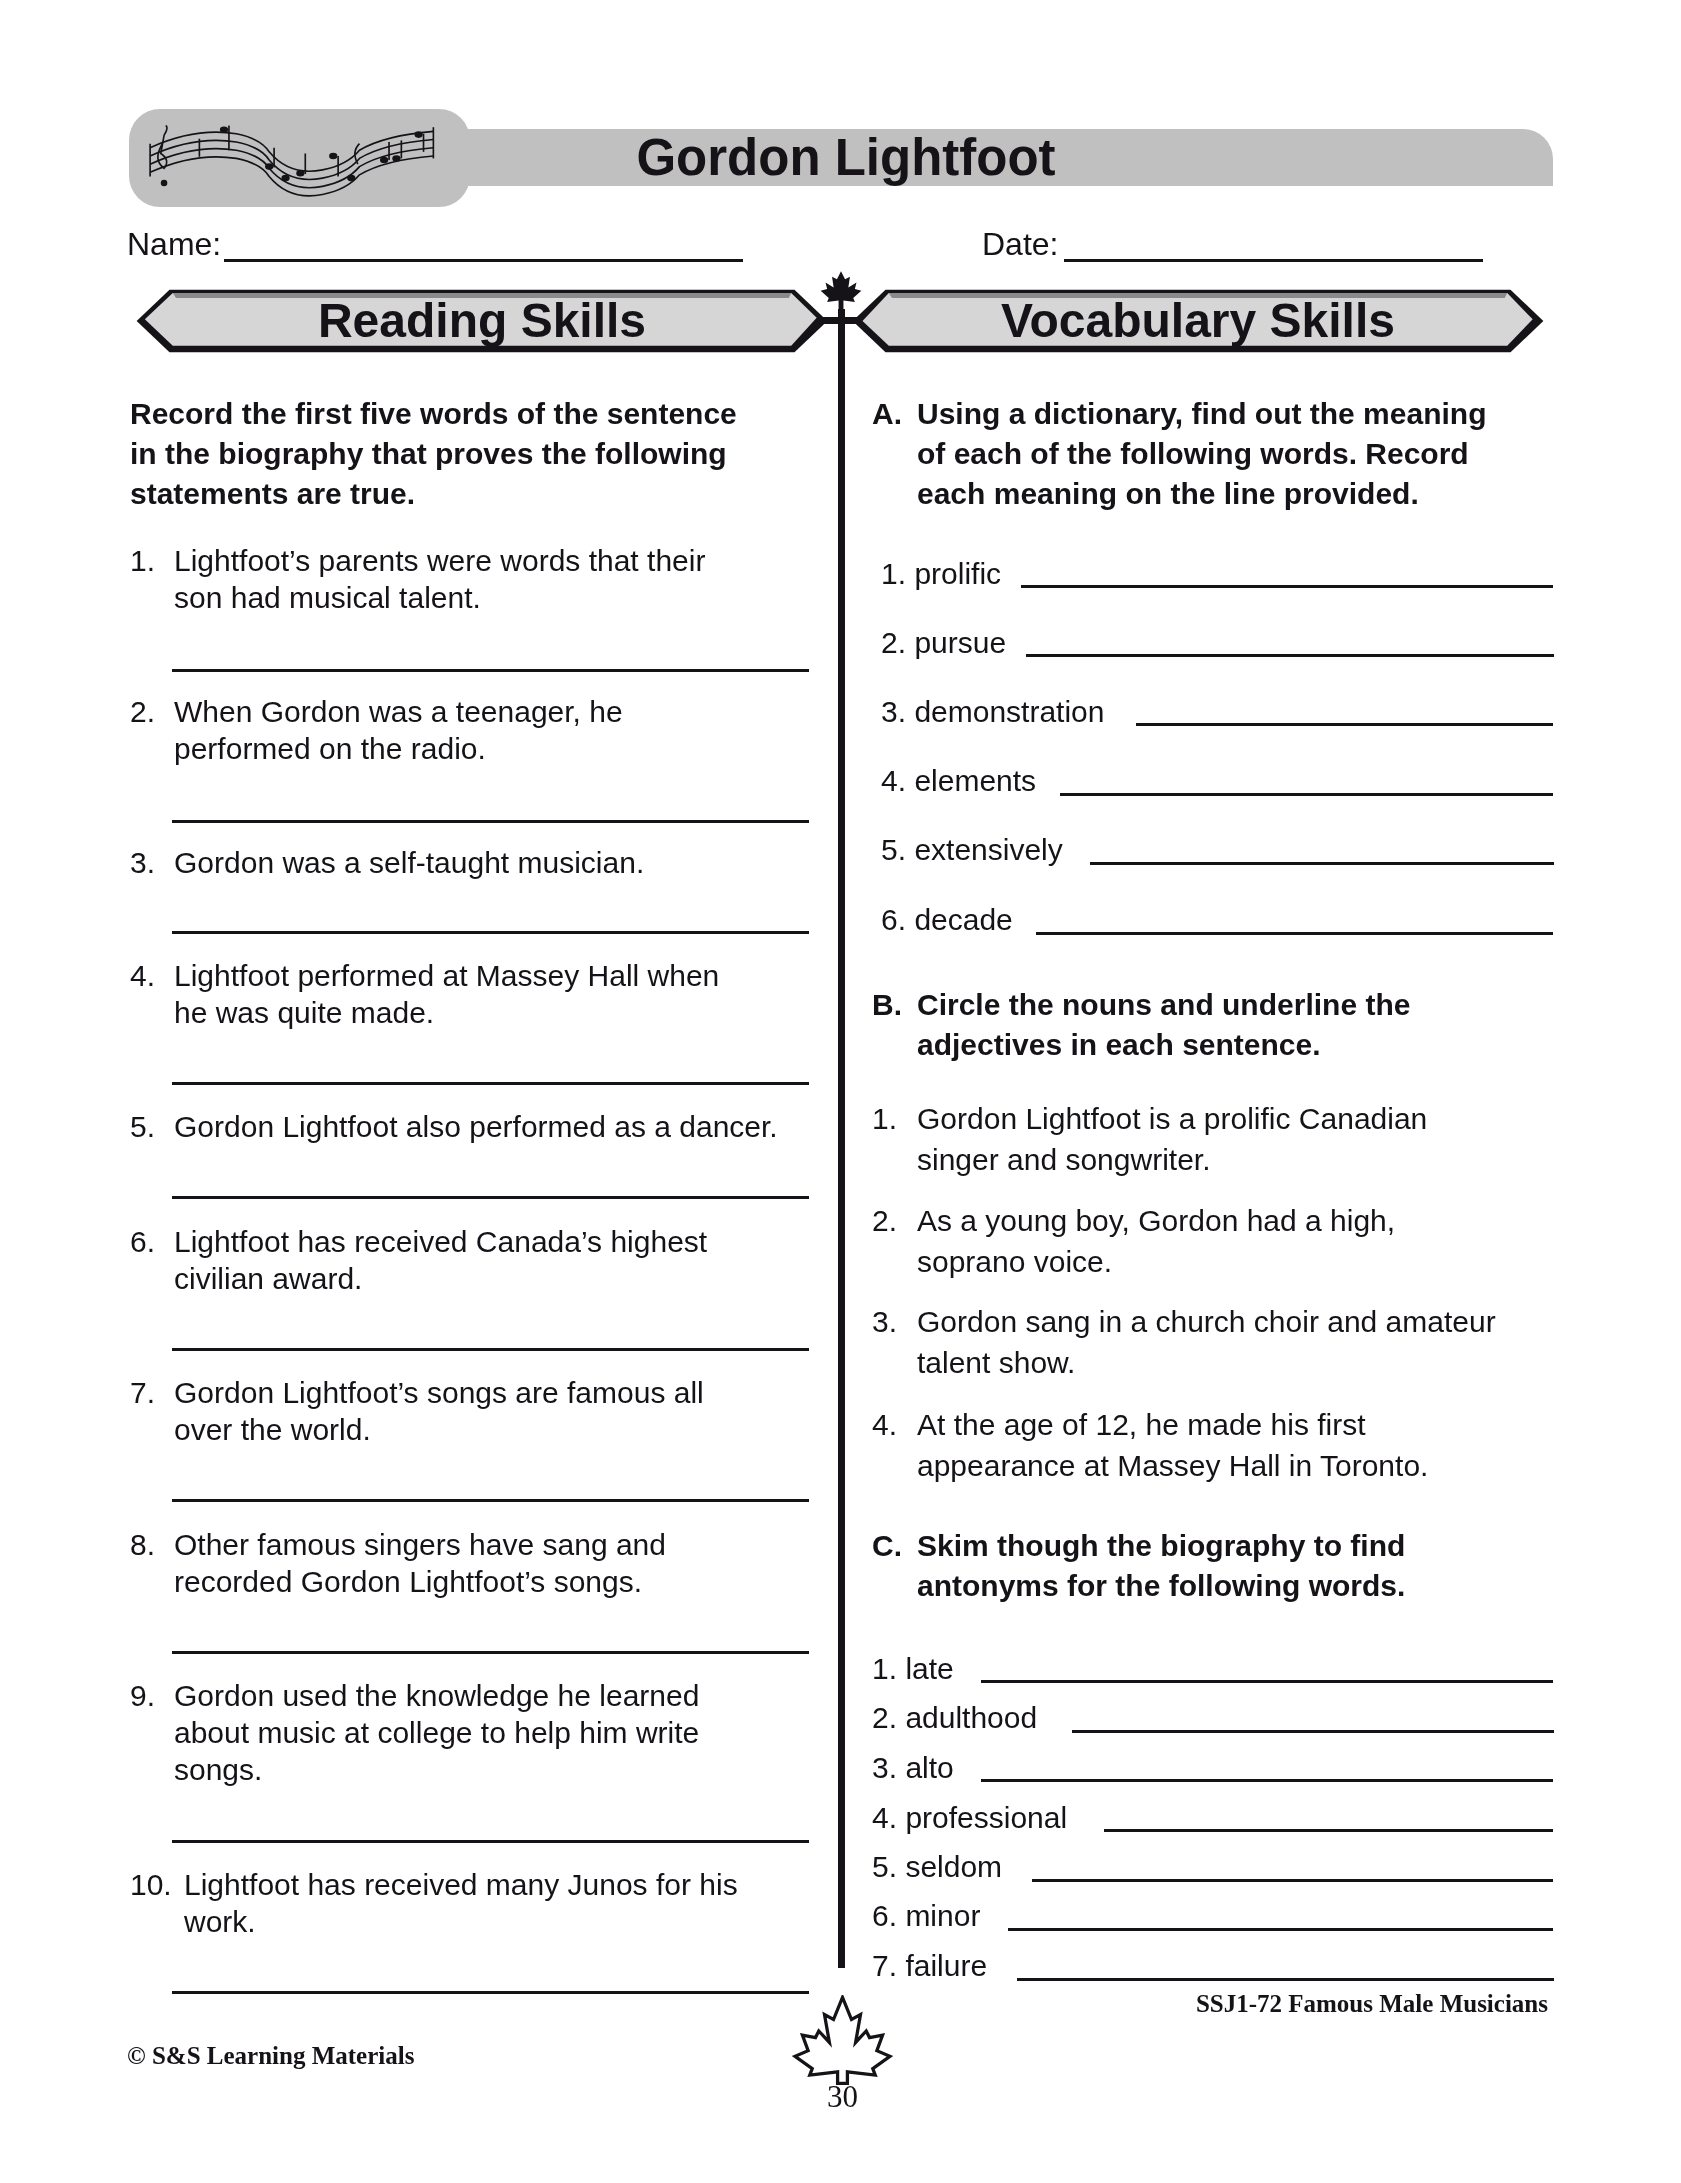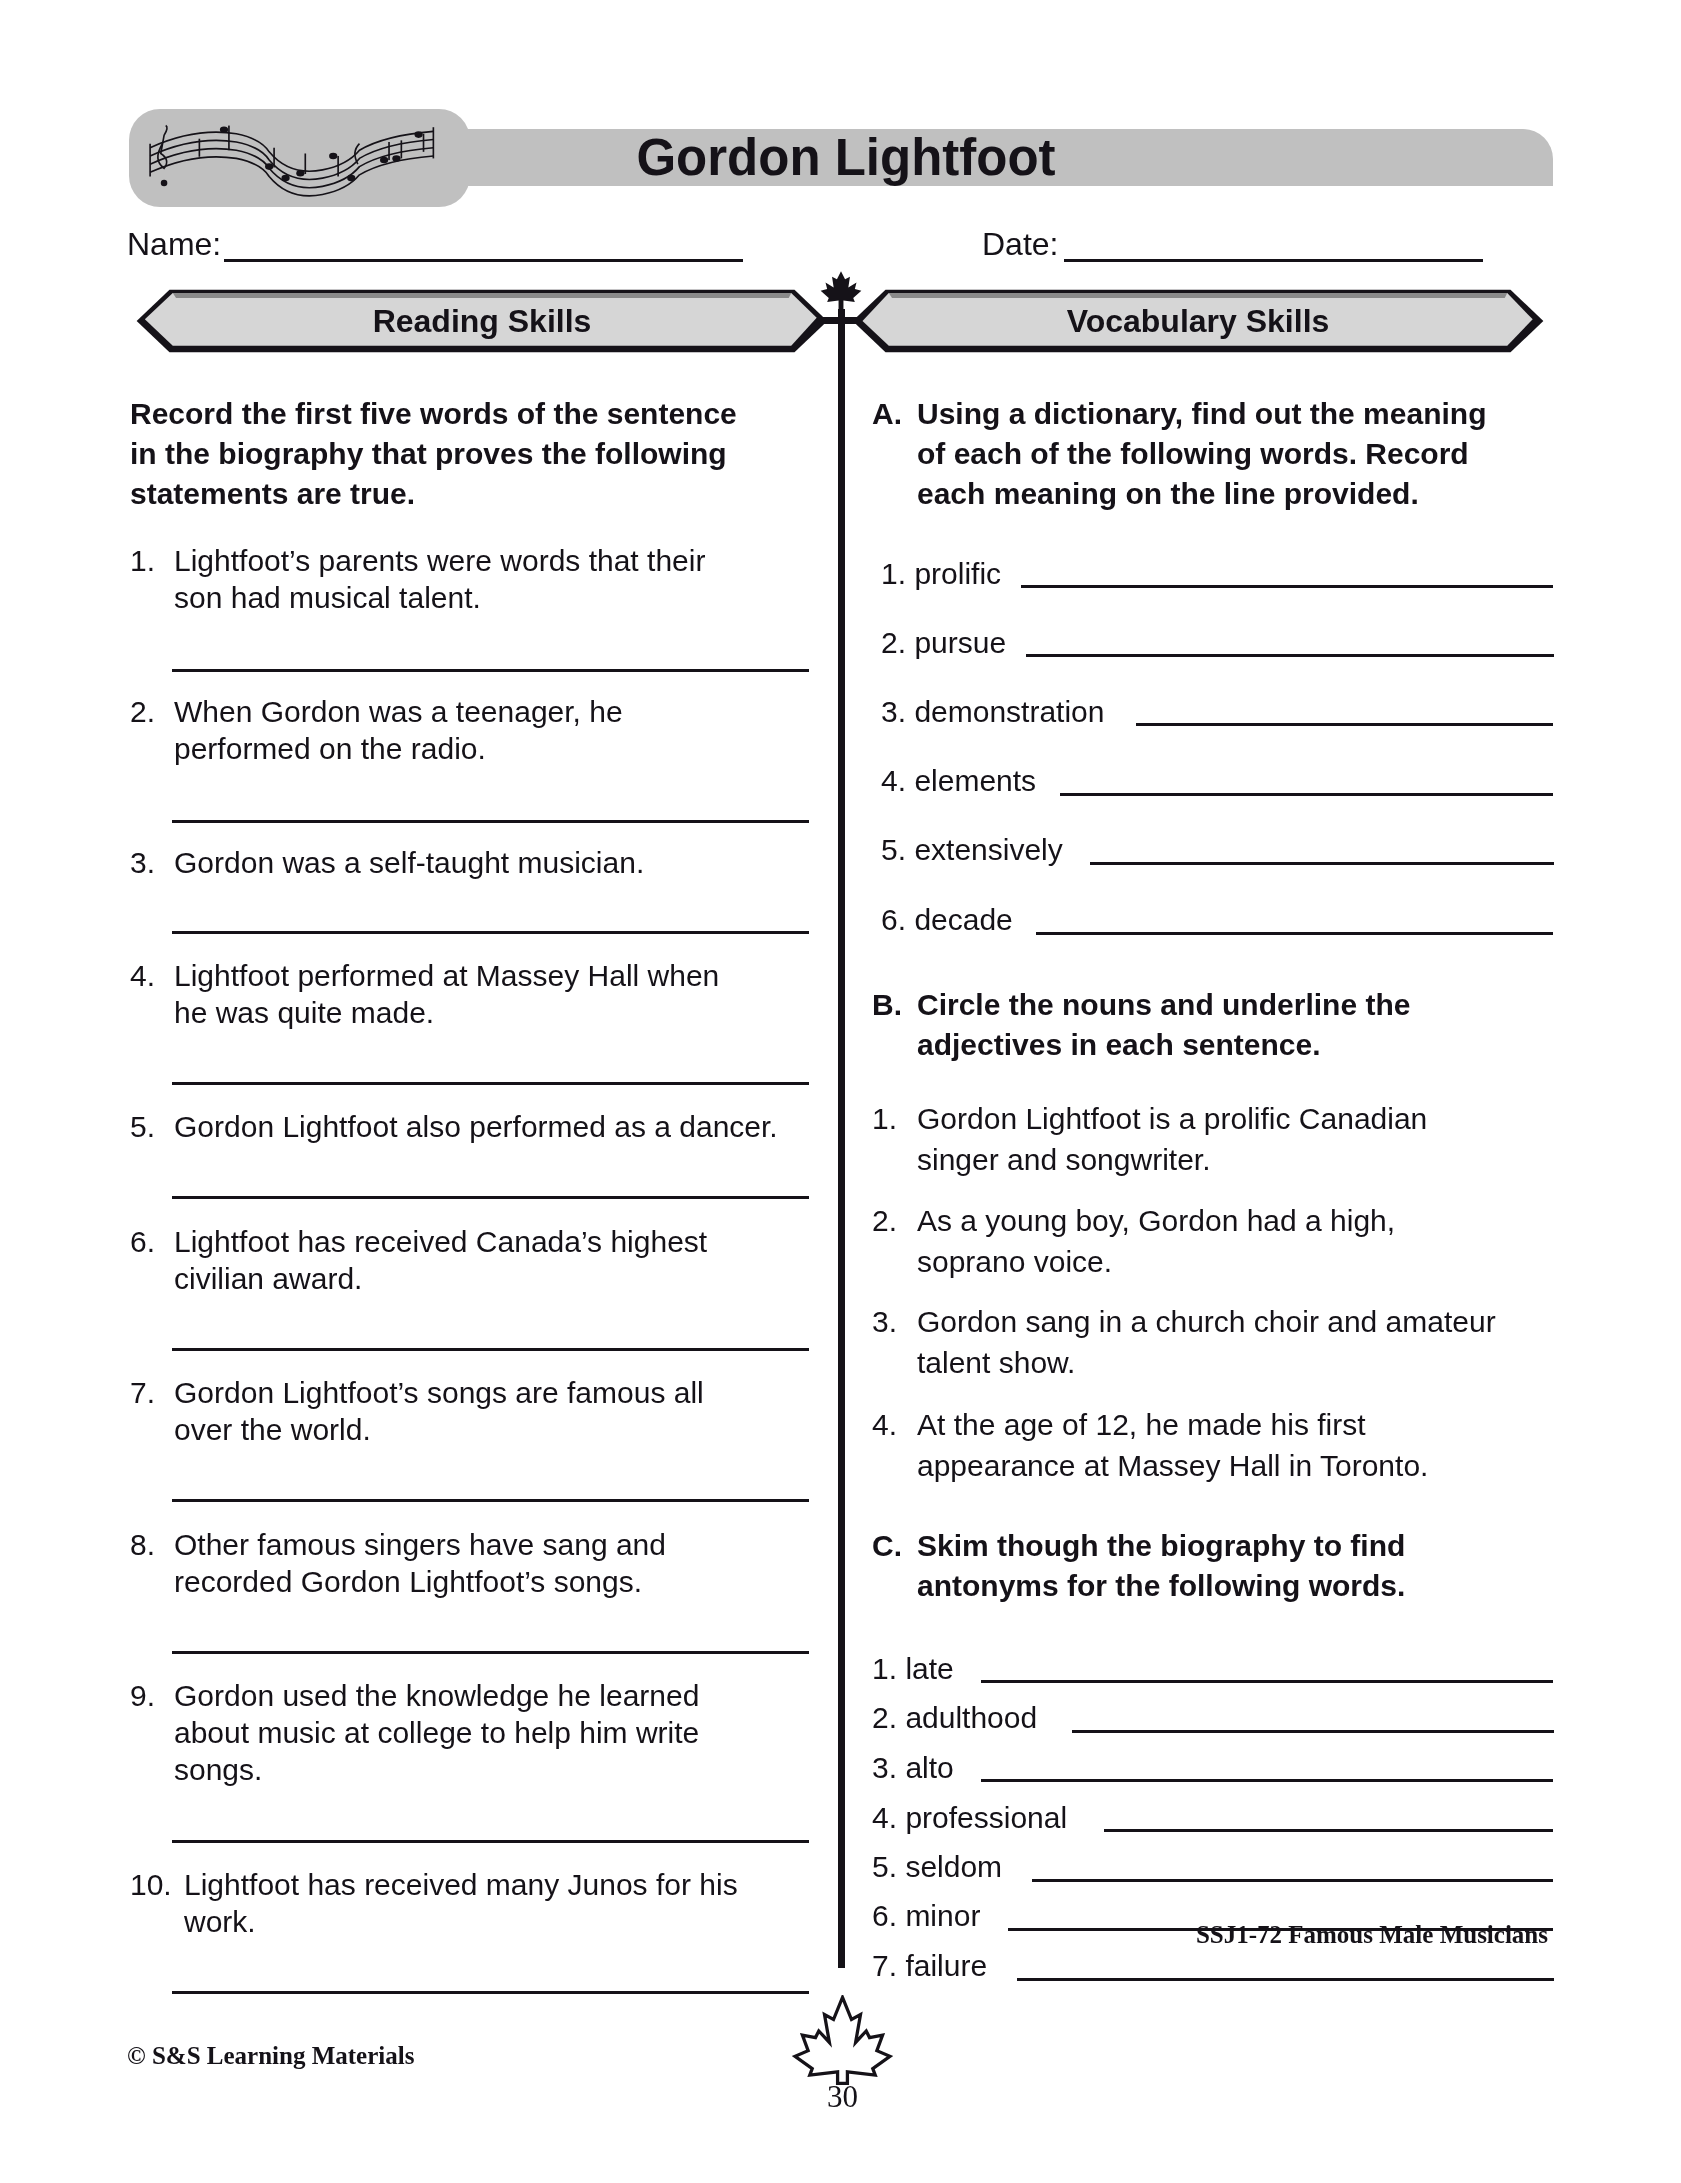--- a/index.html
+++ b/index.html
@@ -7,21 +7,21 @@
          font-family: "Liberation Sans", sans-serif; color: #151218; }
   .abs { position: absolute; }
   .title-tab { left: 129px; top: 109px; width: 341px; height: 98px; background: #c0c0c0; border-radius: 31px; }
   .title-bar { left: 443px; top: 129px; width: 1110px; height: 57px; background: #c0c0c0; border-radius: 0 30px 0 0; }
   .title-text { left: 460px; top: 127px; width: 772px; text-align: center; font-size: 51px; font-weight: bold; line-height: 61px; letter-spacing: 0px; }
   .music { left: 146px; top: 119px; width: 312px; height: 78px; }
   .field-label { font-size: 32px; line-height: 33px; }
   .field-line { height: 3.3px; background: #151218; }
   .banner { height: 66px; }
   .banner svg { position: absolute; left: 0; top: 0; }
-  .banner-label { position: absolute; left: 0; right: 0; top: 0; height: 66px; line-height: 66px; text-align: center; font-size: 32px; font-weight: bold; }
+  .banner-label { position: absolute; left: 0; right: 0; top: 0; height: 66px; line-height: 66px; text-align: center; font-size: 48px; font-weight: bold; }
   .post { left: 838px; top: 309px; width: 6.6px; height: 1659px; background: #151218; }
   .instr { font-size: 30px; font-weight: bold; line-height: 40px; }
   .item { font-size: 30px; line-height: 37px; }
   .num { position: absolute; left: 0; top: 0; }
   .txt { position: absolute; left: 44px; top: 0; width: 640px; }
   .ans-line { height: 3.3px; background: #151218; }
   .vword { font-size: 30px; line-height: 33px; white-space: nowrap; }
   .u { text-decoration-thickness: 3.3px; text-underline-offset: 4.1px; }
   .footer-text { font-family: "Liberation Serif", serif; font-weight: bold; font-size: 25px; line-height: 30px; }
   .page-num { font-family: "Liberation Serif", serif; font-size: 31px; text-align: center; margin-top: 44px; }
@@ -286,14 +286,14 @@
 <div class="abs vword" style="left:872px; top:1949px;"><span>7.</span> <span>failure</span></div>
 <div class="abs ans-line" style="left:1017px; top:1978px; width:537px;"></div>
 
 <div class="abs footer-text" style="left:127px; top:2041px;">© S&amp;S Learning Materials</div>
 <div class="abs" style="left:790px; top:1995px; width:105px; height:90px;">
   <svg width="105" height="90" viewBox="0 0 128 110">
     <path d="M64 3 L75 30 L86 24 L80 58 L93 44 L97 52 L113 49 L106 68 L122 75 L101 90 L104 98 L70 94 L70 108 L58 108 L58 94 L24 98 L27 90 L6 75 L22 68 L15 49 L31 52 L35 44 L48 58 L42 24 L53 30 Z" fill="#ffffff" stroke="#151218" stroke-width="4" stroke-linejoin="miter"></path>
   </svg>
   <div class="abs page-num" style="left:0; top:41px; width:105px; line-height:33px;">30</div>
 </div>
-<div class="abs footer-text" style="left:1162px; top:1920px; width:386px; text-align:right;">SSJ1-72 Famous Male Musicians</div>
+<div class="abs footer-text" style="left:1162px; top:1989px; width:386px; text-align:right;">SSJ1-72 Famous Male Musicians</div>
 
 
 </body></html>

